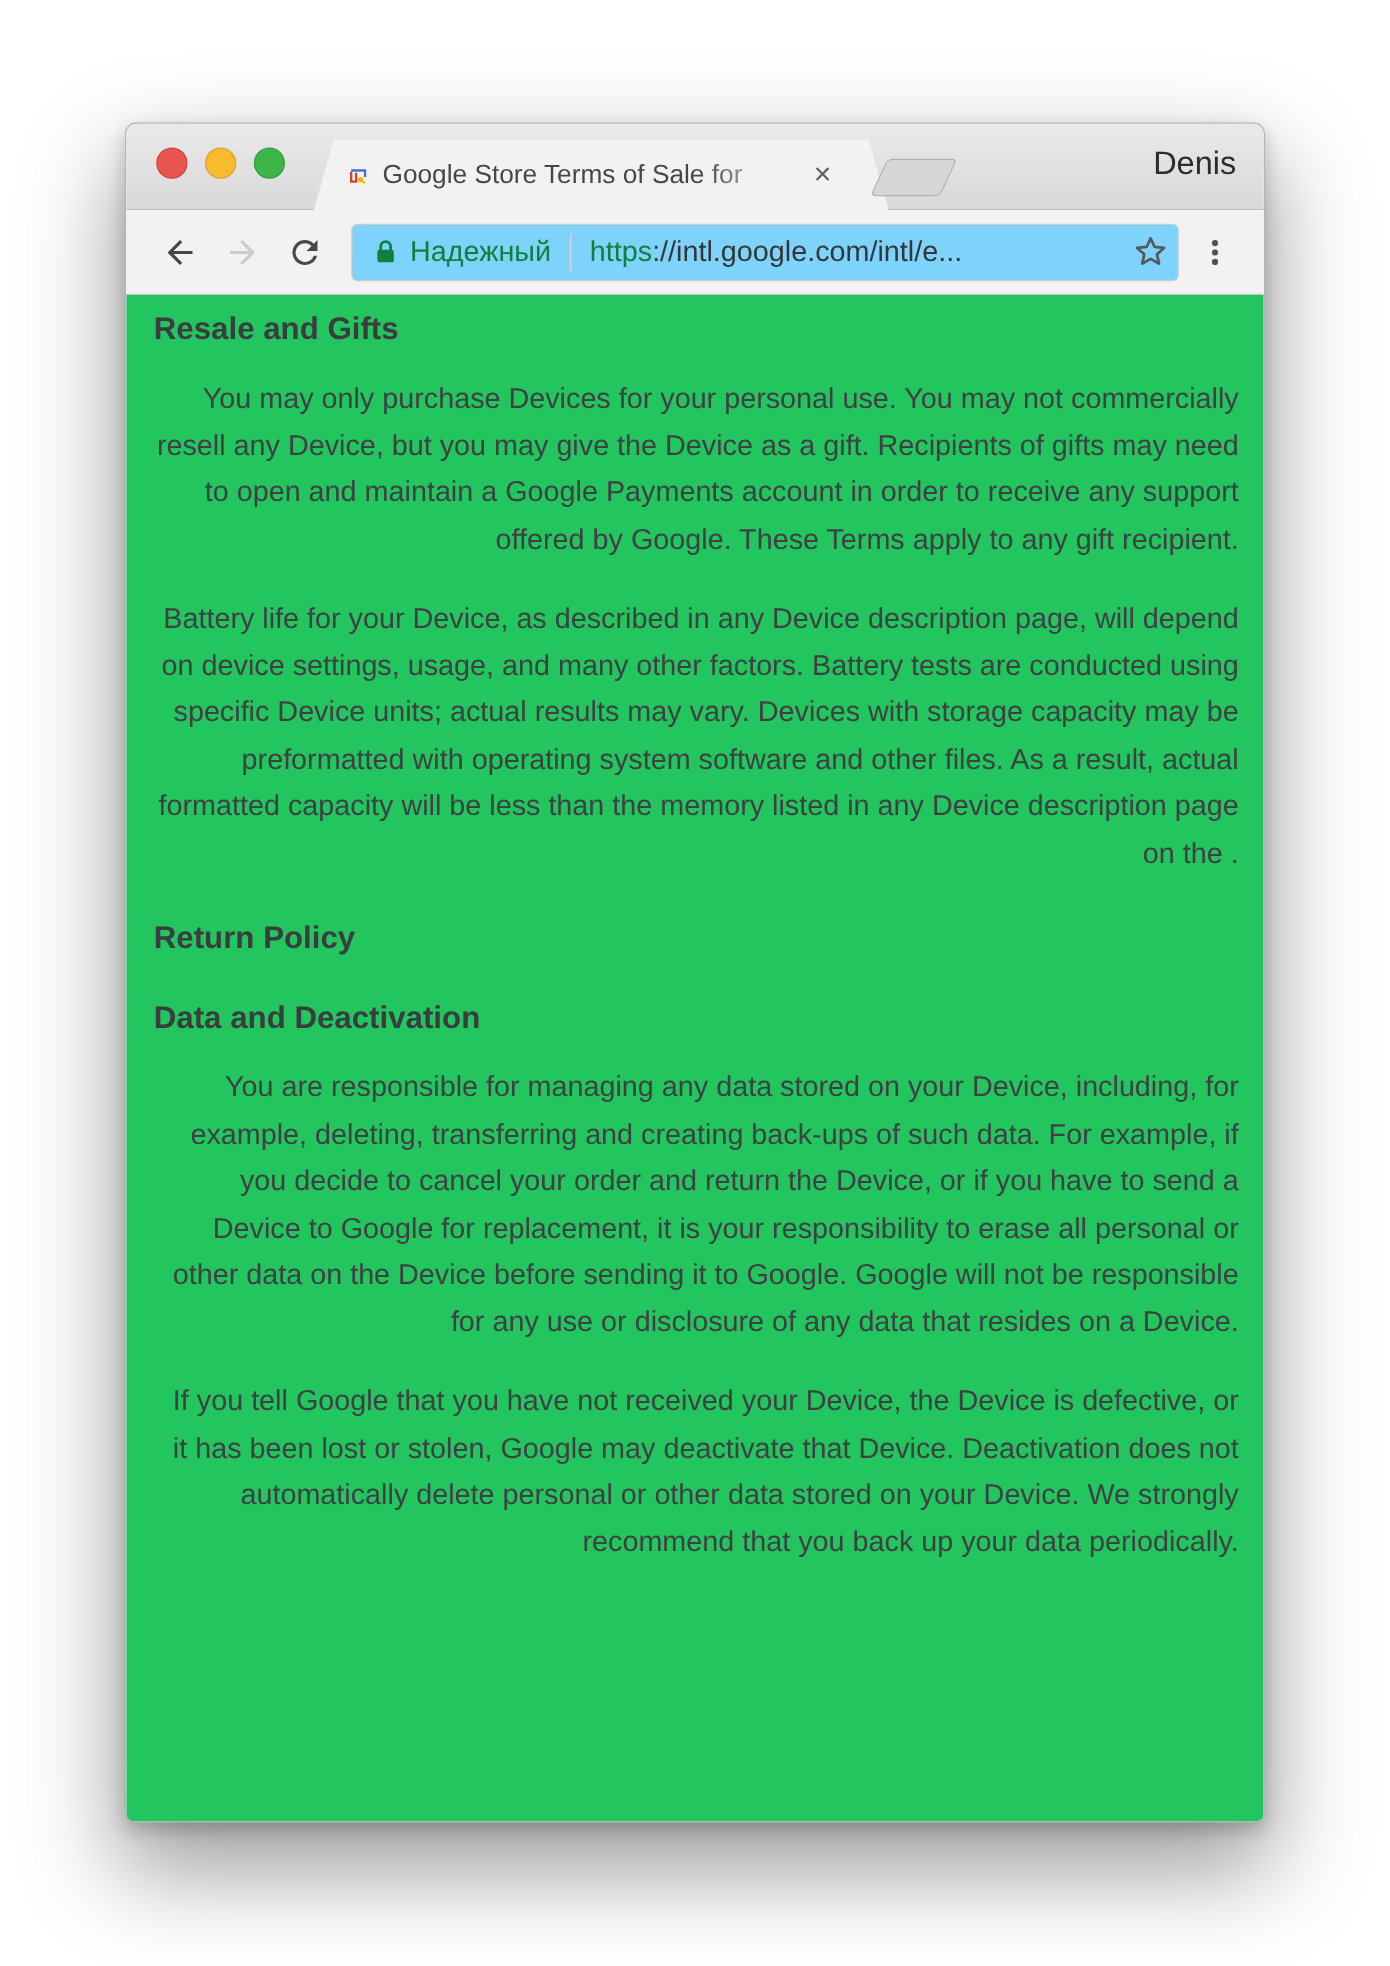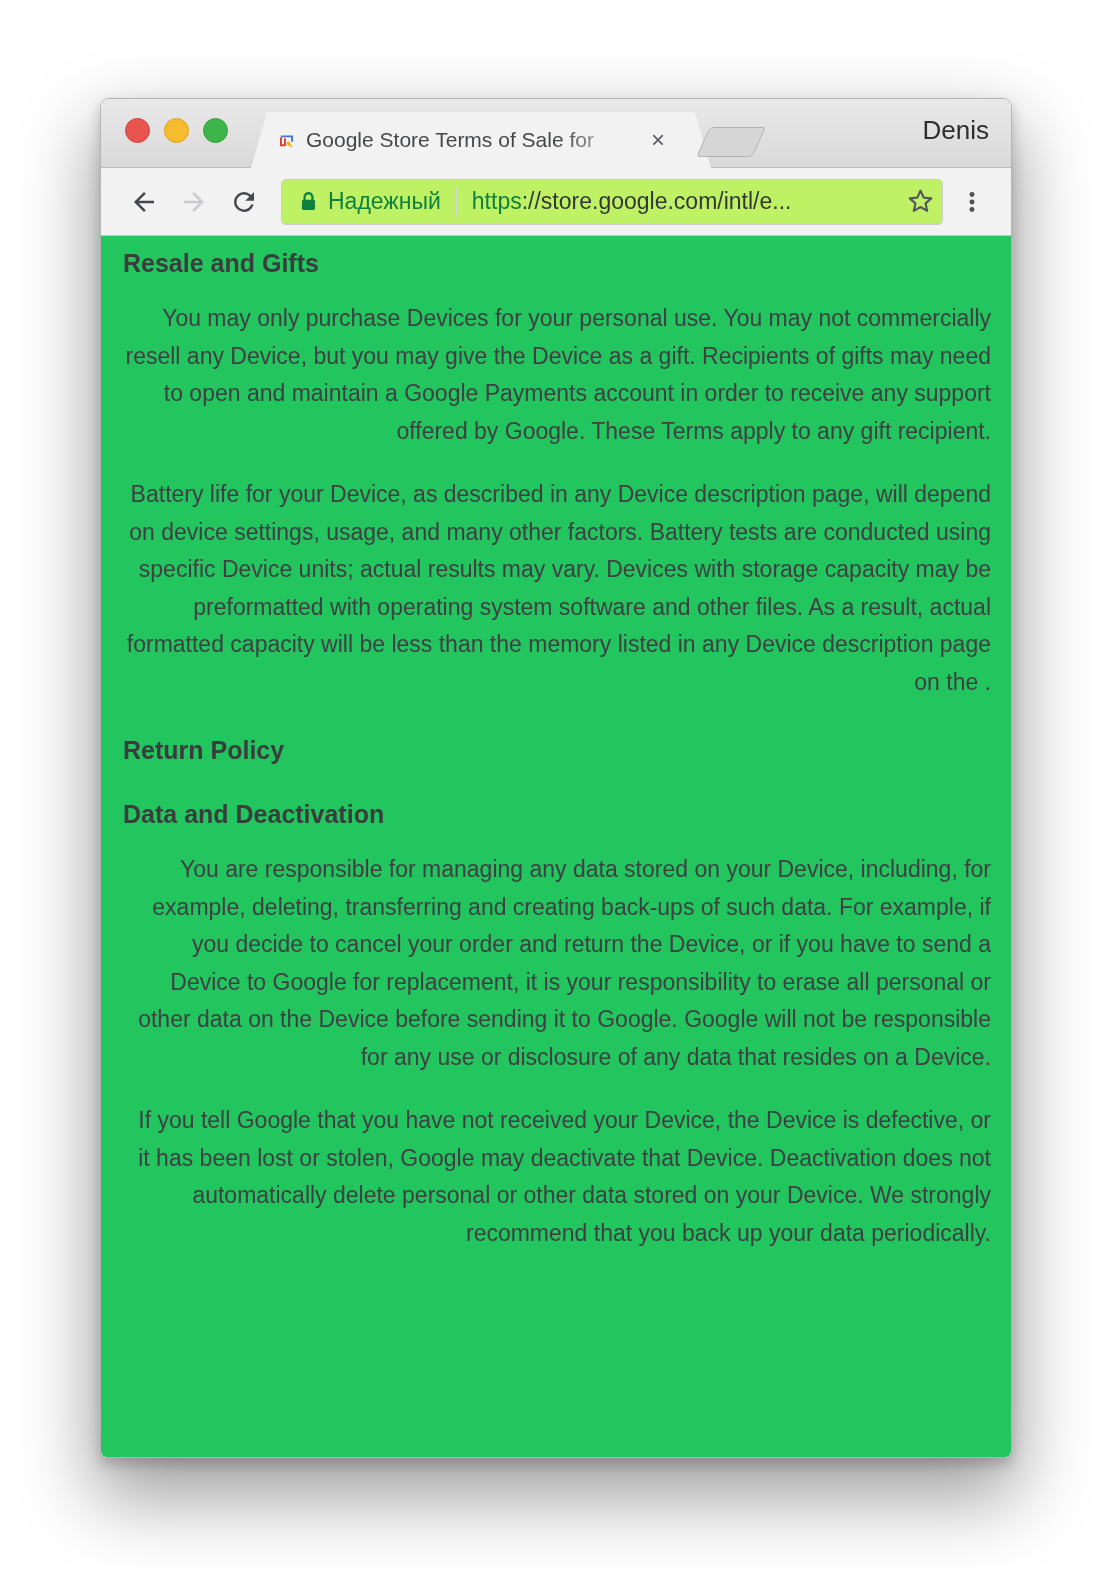--- a/index.html
+++ b/index.html
@@ -51,21 +51,21 @@
     position:absolute; right:22px; top:16px; font-size:26px; color:#2c2d2e;
   }
   
   .toolbar {
     height:68px; background:#f2f2f3; border-bottom:1px solid #c6c6c6;
     display:flex; align-items:center; padding:0 22px 0 26px; box-sizing:border-box;
   }
   .nav-btn { width:34px; height:34px; display:flex; align-items:center; justify-content:center; margin-right:16px; flex:0 0 auto; }
   .nav-btn svg { width:30px; height:30px; }
   .omnibox {
-    flex:1 1 auto; height:46px; background:#bef264; border:1px solid #c8cacc;
+    flex:1 1 auto; height:46px; background:#7dd3fc; border:1px solid #c8cacc;
     border-radius:5px; display:flex; align-items:center; padding:0 6px 0 16px;
     box-sizing:border-box; margin:0 12px 0 4px; min-width:0;
   }
   .lock-icon { width:21px; height:24px; flex:0 0 auto; margin-right:9px; }
   .secure-label { color:#0f8040; font-size:23px; white-space:nowrap; }
   .chip-separator { width:1px; height:30px; background:#d7d7d7; margin:0 15px; flex:0 0 auto; }
   .url-text { font-size:23px; white-space:nowrap; overflow:hidden; flex:1 1 auto; min-width:0; }
   .url-scheme { color:#0f8040; }
   .url-rest { color:#34373a; }
   .bookmark-star { width:31px; height:31px; flex:0 0 auto; margin-left:10px; }
@@ -129,21 +129,21 @@
       </svg>
     </div>
 
     <div class="omnibox">
       <svg class="lock-icon" viewBox="0 0 24 26">
         <path d="M7.5 11V7.5a4.5 4.5 0 0 1 9 0V11" fill="none" stroke="#0f8040" stroke-width="2.6"></path>
         <rect x="4.5" y="10.5" width="15" height="11.5" rx="1.8" fill="#0f8040"></rect>
       </svg>
       <span class="secure-label">Надежный</span>
       <span class="chip-separator"></span>
-      <span class="url-text"><span class="url-scheme">https</span><span class="url-rest">://store.google.com/intl/e...</span></span>
+      <span class="url-text"><span class="url-scheme">https</span><span class="url-rest">://intl.google.com/intl/e...</span></span>
       <svg class="bookmark-star" viewBox="0 0 24 24">
         <path d="M12 3.6l2.47 5.37 5.87.6-4.4 3.93 1.24 5.76L12 16.3l-5.18 2.96 1.24-5.76-4.4-3.93 5.87-.6z" fill="none" stroke="#55585c" stroke-width="1.7" stroke-linejoin="round"></path>
       </svg>
     </div>
 
     <div class="menu-btn">
       <svg viewBox="0 0 24 24">
         <circle cx="12" cy="5" r="2.3" fill="#505356"></circle>
         <circle cx="12" cy="12" r="2.3" fill="#505356"></circle>
         <circle cx="12" cy="19" r="2.3" fill="#505356"></circle>

